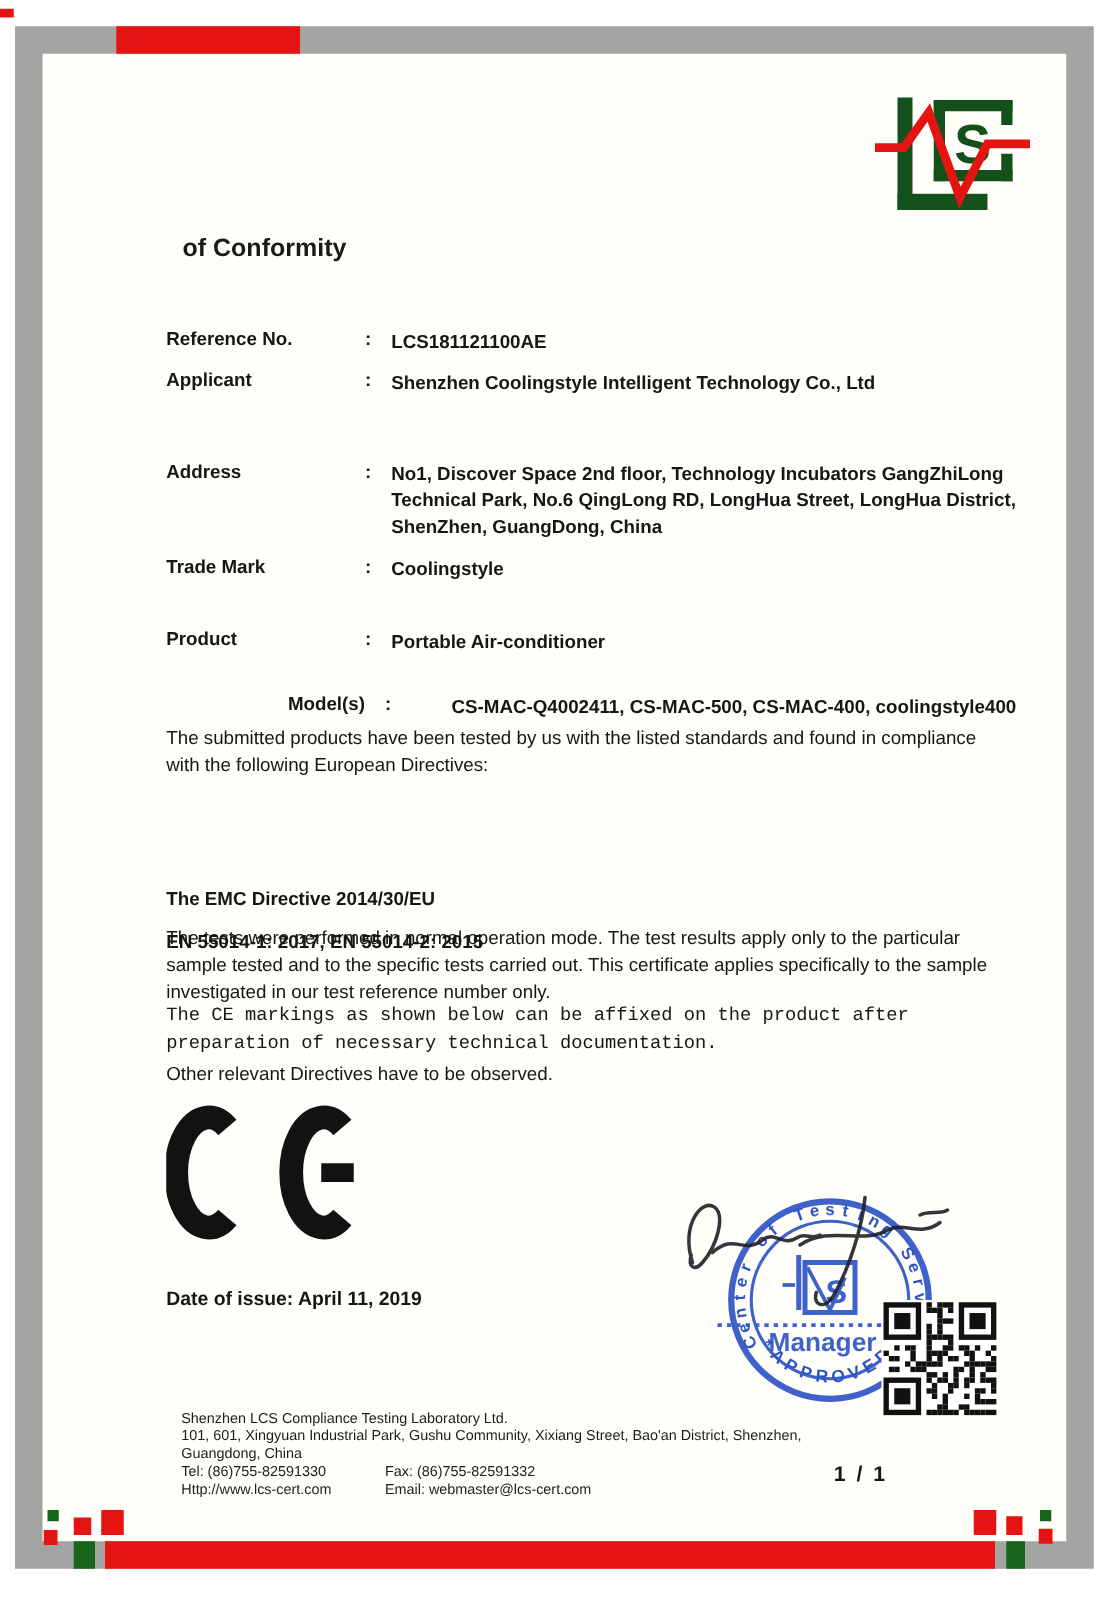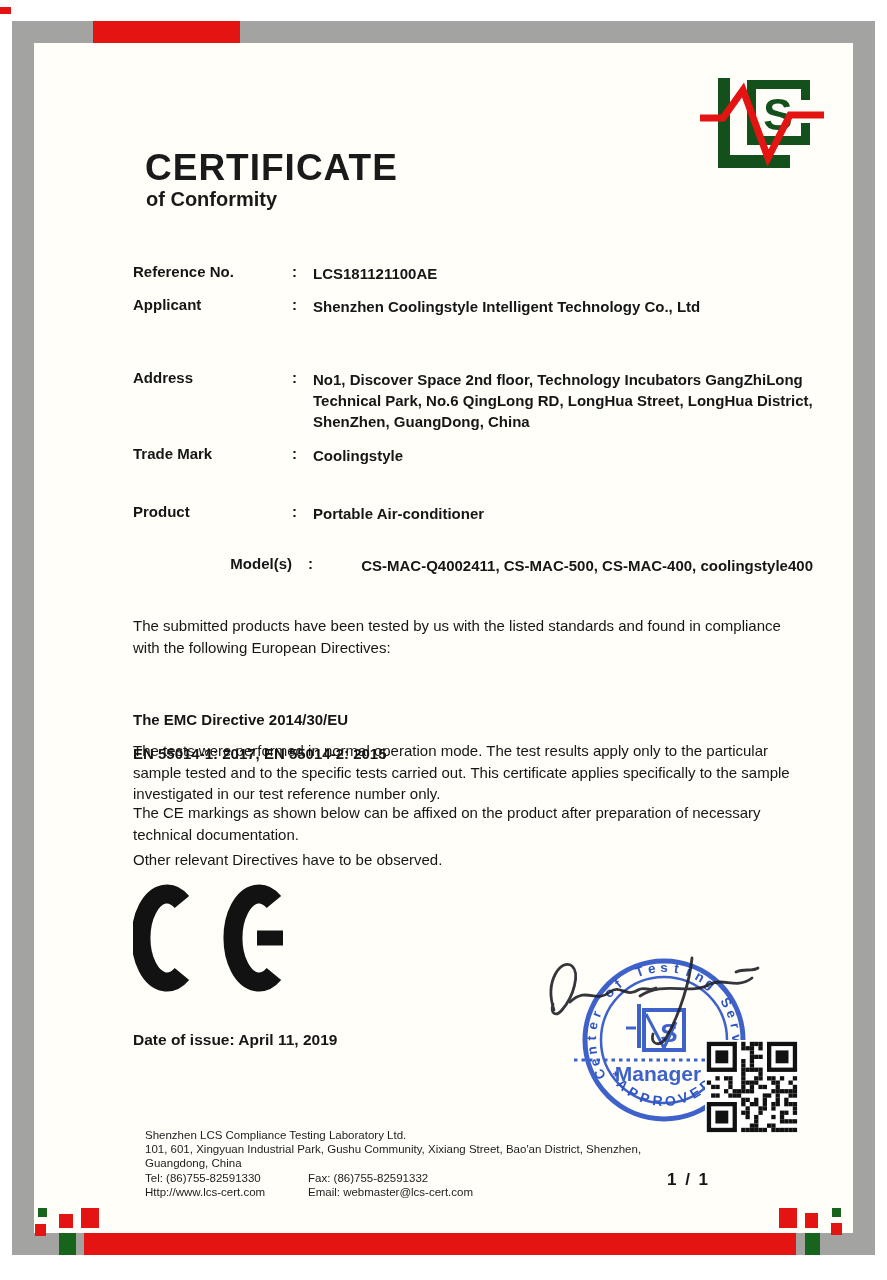--- a/index.html
+++ b/index.html
@@ -96,21 +96,20 @@
         <rect x="49" y="4" width="63" height="9"></rect>
         <rect x="49" y="4" width="9" height="65"></rect>
         <rect x="49" y="60" width="63" height="9"></rect>
         <rect x="103" y="4" width="9" height="20"></rect>
         <rect x="103" y="47" width="9" height="22"></rect>
       </g>
       <text x="80" y="54" font-size="44" font-weight="bold" text-anchor="middle" fill="#14501c" font-family="Liberation Sans, sans-serif">S</text>
       <polyline points="2,42 25,42 45,14 70,82 92,39 126,39" fill="none" stroke="#e41413" stroke-width="7"></polyline>
     </svg>
 
-    <div class="title1">CERTIFICATE</div>
     <div class="title2">of Conformity</div>
 
     <div class="f-row" style="top:263px;">
       <span class="flabel">Reference No.</span>
       <span class="fcolon">:</span>
       <span class="fvalue">LCS181121100AE</span>
     </div>
     <div class="f-row" style="top:296px;">
       <span class="flabel">Applicant</span>
       <span class="fcolon">:</span>
@@ -130,25 +129,25 @@
       <span class="flabel">Product</span>
       <span class="fcolon">:</span>
       <span class="fvalue">Portable Air-conditioner</span>
     </div>
     <div class="f-row" style="top:555px;text-align:right;">
       <span class="flabel">Model(s)</span>
       <span class="fcolon">:</span>
       <span class="fvalue">CS-MAC-Q4002411, CS-MAC-500, CS-MAC-400, coolingstyle400</span>
     </div>
 
-    <div class="para" style="top:615px;">The submitted products have been tested by us with the listed standards and found in compliance with the following European Directives:</div>
+    <div class="para" style="top:580px;">The submitted products have been tested by us with the listed standards and found in compliance with the following European Directives:</div>
     <div class="para bold" style="top:662px;">The EMC Directive 2014/30/EU</div>
     <div class="para bold" style="top:696px;">EN 55014-1: 2017, EN 55014-2: 2015</div>
     <div class="para" style="top:740px;">The tests were performed in normal operation mode. The test results apply only to the particular sample tested and to the specific tests carried out. This certificate applies specifically to the sample investigated in our test reference number only.</div>
-    <div class="para" style="top:802px;">The CE markings as shown below can be affixed on the product after preparation of necessary technical documentation.</div>
+    <div class="para" style="top:802px;font-family:Liberation Mono, monospace;">The CE markings as shown below can be affixed on the product after preparation of necessary technical documentation.</div>
     <div class="para" style="top:849px;">Other relevant Directives have to be observed.</div>
 
     <svg class="ce" width="160" height="108" viewBox="0 0 160 108">
       <path d="M48.9,18 A26,44 0 1 0 48.9,90" fill="none" stroke="#121212" stroke-width="19"></path>
       <path d="M140.9,18 A26,44 0 1 0 140.9,90" fill="none" stroke="#121212" stroke-width="19"></path>
       <line x1="124" y1="54" x2="150" y2="54" stroke="#121212" stroke-width="15"></line>
     </svg>
 
     <div class="date-line">Date of issue: April 11, 2019</div>
 

